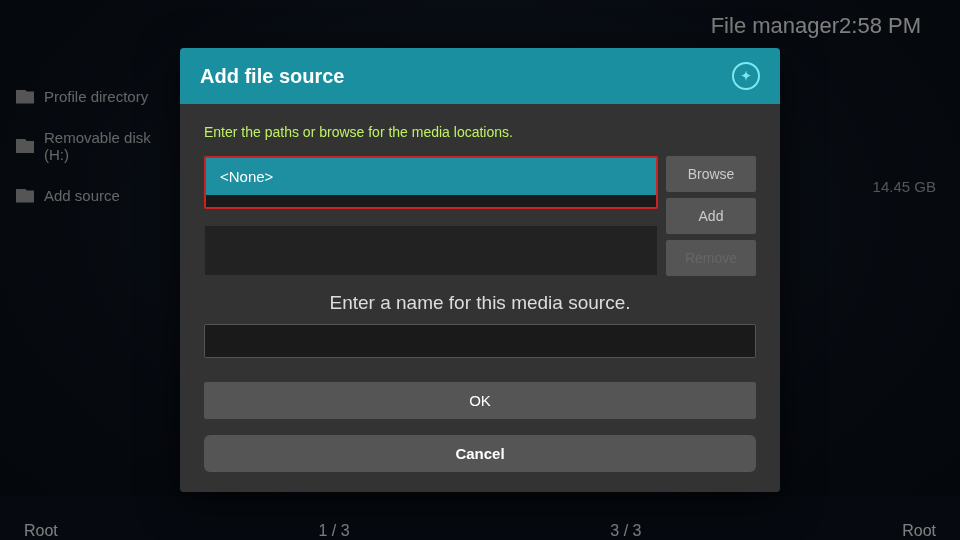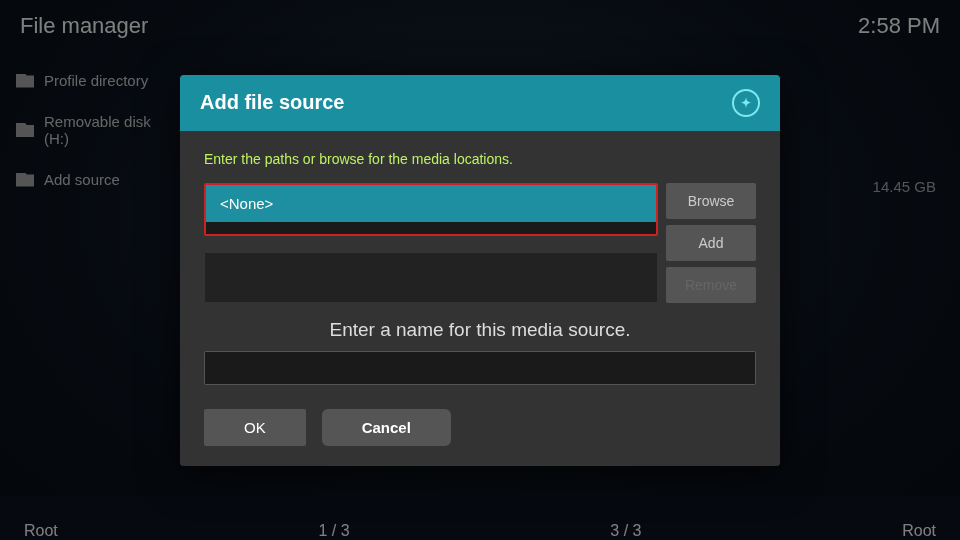--- a/index.html
+++ b/index.html
@@ -21,40 +21,40 @@
       background: radial-gradient(ellipse at 50% 40%, #1c2a3a 0%, #0d1520 60%, #080d14 100%);
     }
 
     
     .header {
       position: absolute;
       top: 0; left: 0; right: 0;
       height: 52px;
       display: flex;
       align-items: center;
-      justify-content: space-between;
-      padding: 0 20px;
+      justify-content: flex-end;
+      padding: 0 39px;
       z-index: 2;
     }
 
     .header-title {
       font-size: 22px;
       font-weight: normal;
       color: #ffffff;
     }
 
     .header-time {
       font-size: 22px;
       color: #ffffff;
     }
 
     
     .sidebar {
       position: absolute;
-      top: 60px;
+      top: 76px;
       left: 0;
       width: 175px;
       z-index: 2;
     }
 
     .sidebar-item {
       display: flex;
       align-items: center;
       padding: 12px 16px;
       gap: 10px;
@@ -240,22 +240,24 @@
       color: #ffffff;
       font-size: 14px;
       padding: 8px 12px;
       outline: none;
       border-radius: 2px;
     }
 
     
     .dialog-footer {
       display: flex;
+      justify-content: center;
       gap: 16px;
       padding-top: 8px;
+      flex-direction: column;
     }
 
     .ok-btn {
       background: #555555;
       color: #ffffff;
       border: none;
       padding: 10px 40px;
       font-size: 15px;
       cursor: pointer;
       border-radius: 2px;

